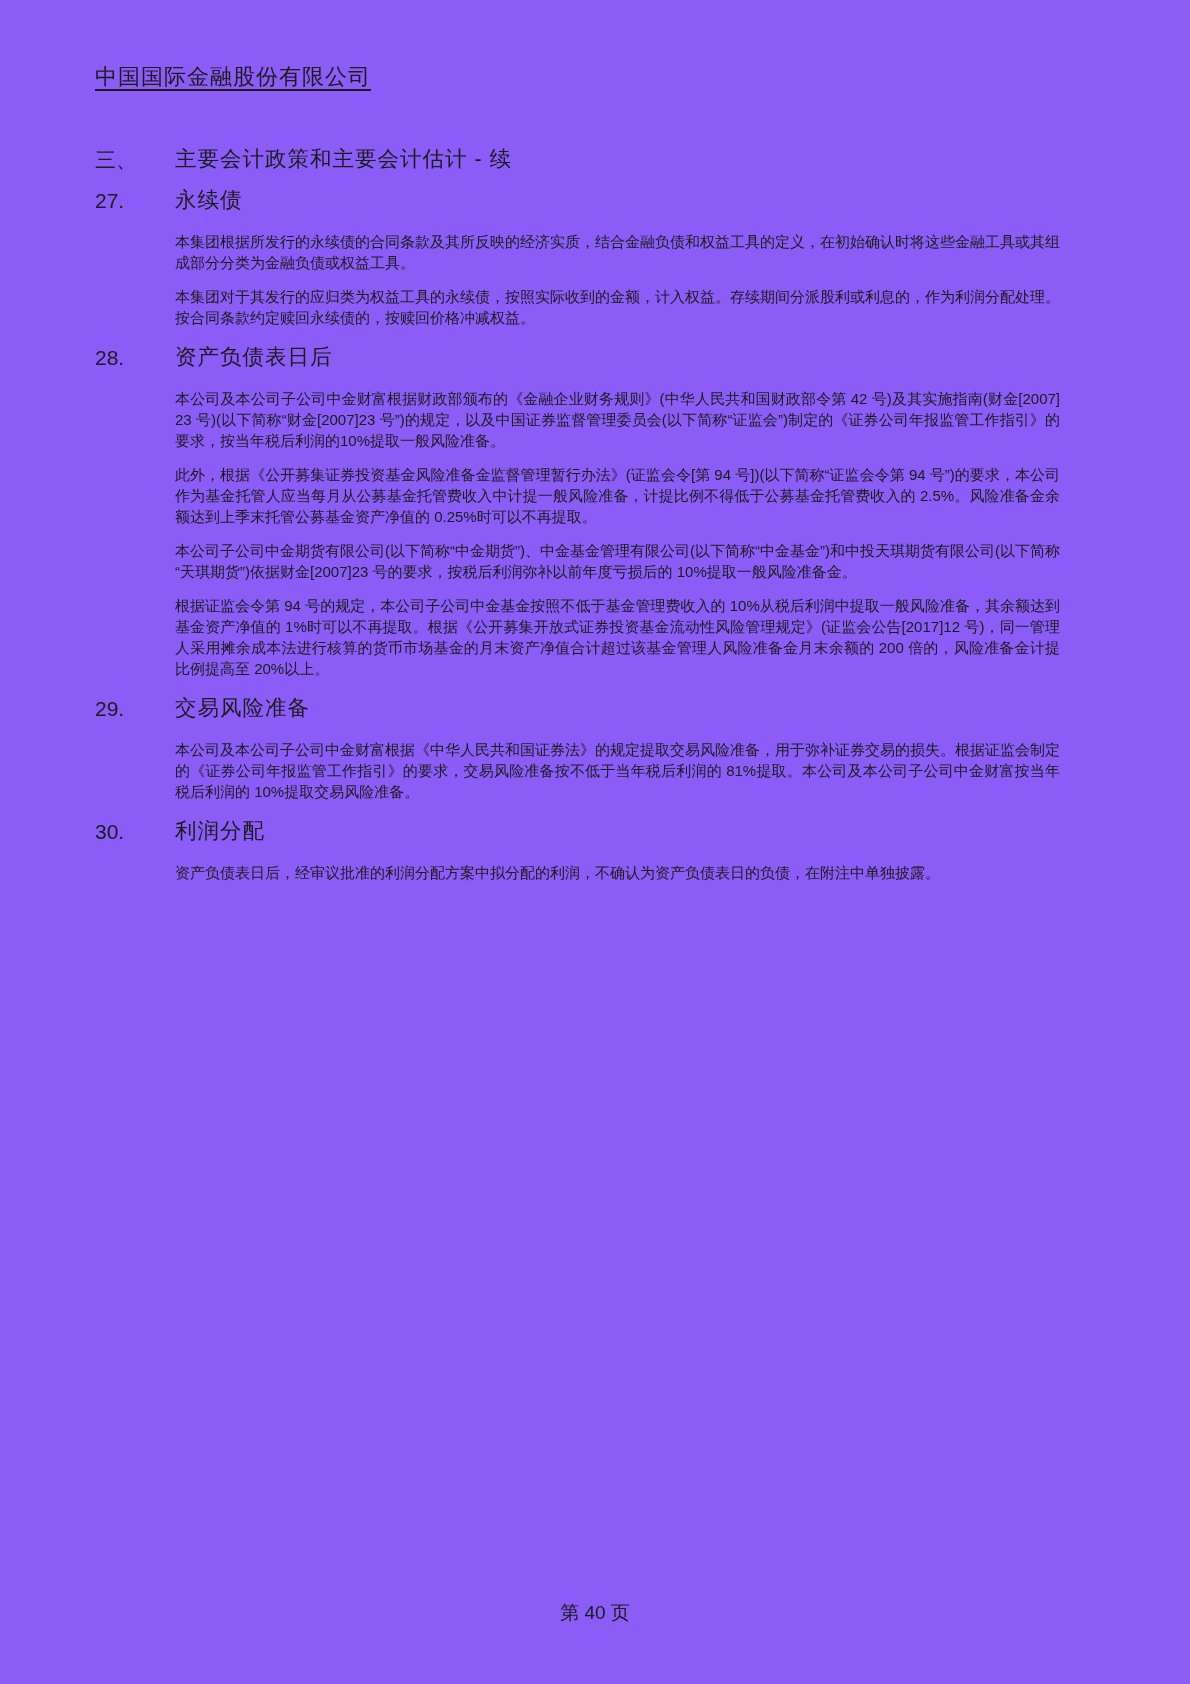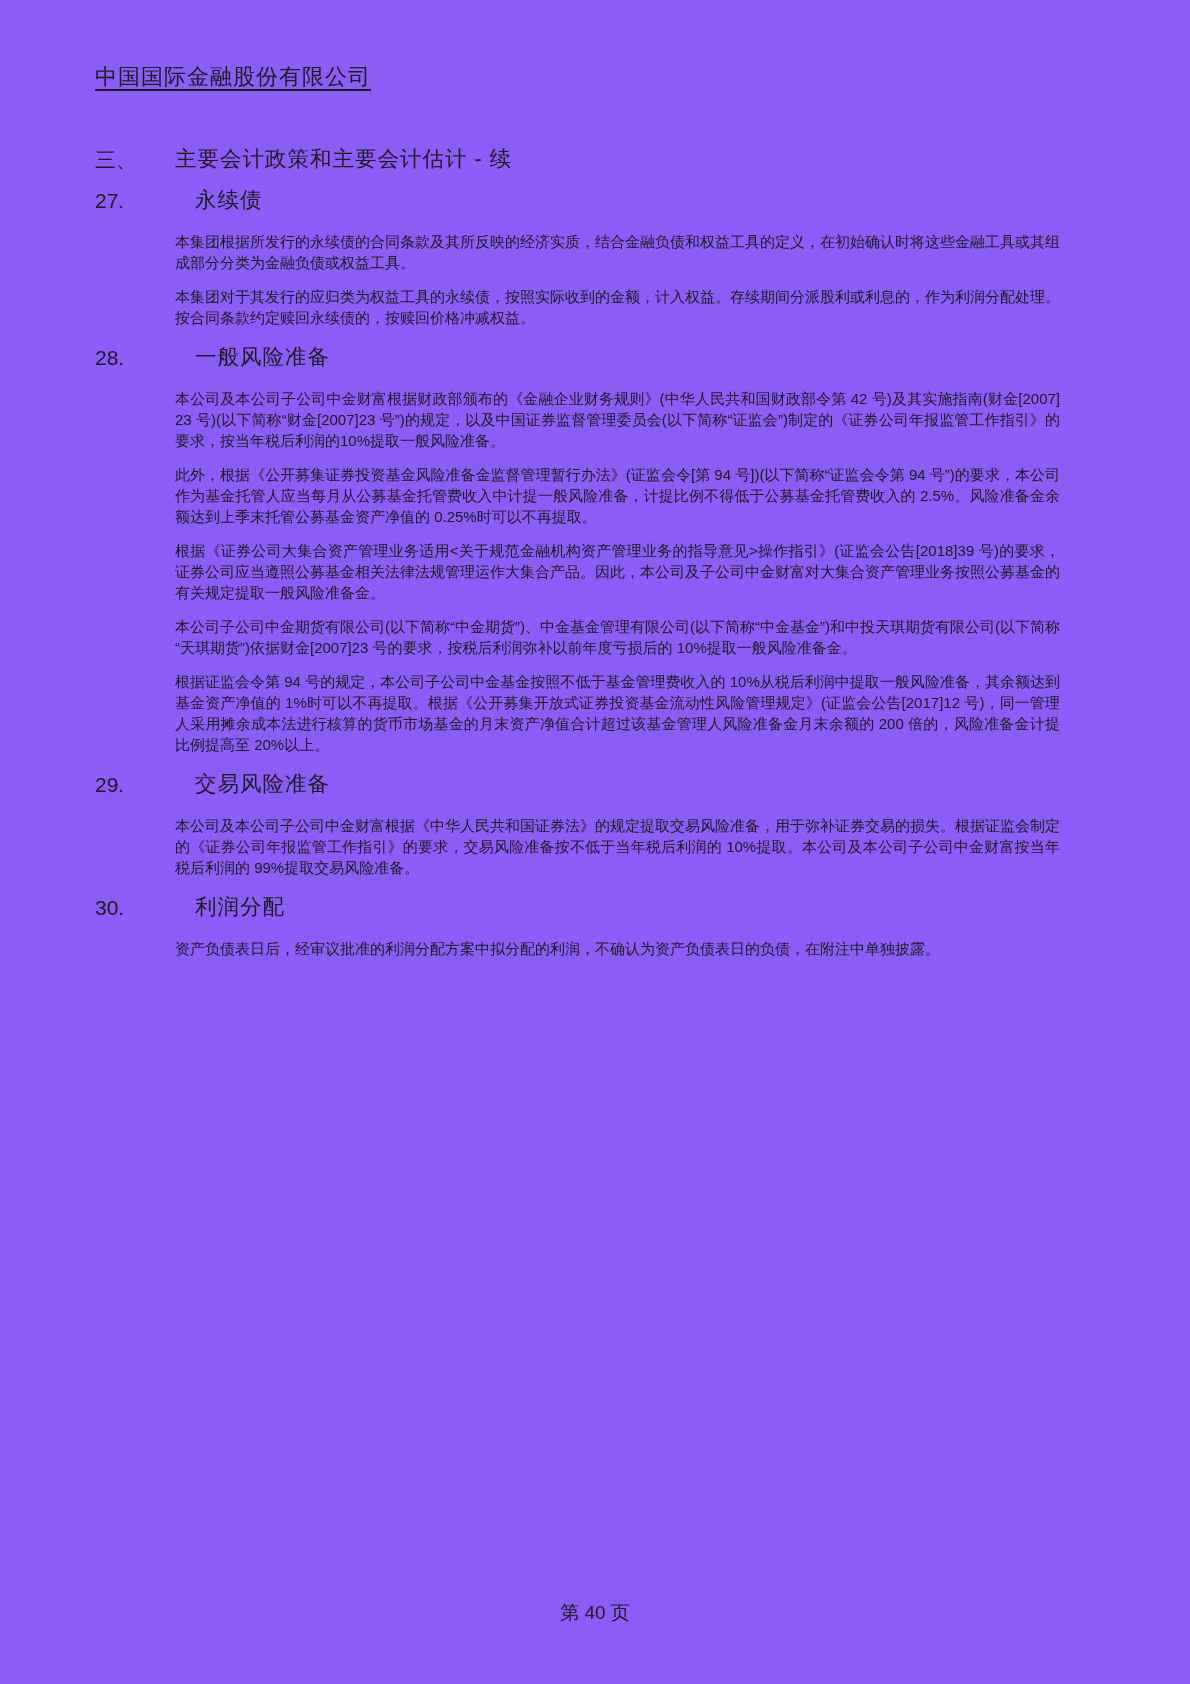--- a/index.html
+++ b/index.html
@@ -36,21 +36,21 @@
     flex-shrink: 0;
     font-size: 21px;
     line-height: 33px;
   }
   .section-row { margin-bottom: 8px; }
   .section-title, .item-title {
     font-size: 21.5px;
     line-height: 33px;
     letter-spacing: 1px;
   }
-  .item-head { margin-top: 0; margin-bottom: 14px; gap: 20px; }
+  .item-head { margin-top: 0; margin-bottom: 14px; }
   .body-col { width: 885px; }
   .body-col p {
     margin: 0 0 13px 0;
     font-size: 15px;
     line-height: 21px;
     text-align: justify;
     text-justify: inter-ideograph;
     word-break: break-all;
   }
   .footer {
@@ -86,43 +86,42 @@
         <div class="body-col">
           <p>本集团根据所发行的永续债的合同条款及其所反映的经济实质，结合金融负债和权益工具的定义，在初始确认时将这些金融工具或其组成部分分类为金融负债或权益工具。</p>
           <p>本集团对于其发行的应归类为权益工具的永续债，按照实际收到的金额，计入权益。存续期间分派股利或利息的，作为利润分配处理。按合同条款约定赎回永续债的，按赎回价格冲减权益。</p>
         </div>
       </div>
     </div>
 
     <div class="item">
       <div class="row item-head">
         <div class="gutter">28.</div>
-        <div class="item-title">一般风险准备</div>
+        <div class="item-title">资产负债表日后</div>
       </div>
       <div class="row">
         <div class="gutter"></div>
         <div class="body-col">
           <p>本公司及本公司子公司中金财富根据财政部颁布的《金融企业财务规则》(中华人民共和国财政部令第 42 号)及其实施指南(财金[2007]23 号)(以下简称“财金[2007]23 号”)的规定，以及中国证券监督管理委员会(以下简称“证监会”)制定的《证券公司年报监管工作指引》的要求，按当年税后利润的10%提取一般风险准备。</p>
           <p>此外，根据《公开募集证券投资基金风险准备金监督管理暂行办法》(证监会令[第 94 号])(以下简称“证监会令第 94 号”)的要求，本公司作为基金托管人应当每月从公募基金托管费收入中计提一般风险准备，计提比例不得低于公募基金托管费收入的 2.5%。风险准备金余额达到上季末托管公募基金资产净值的 0.25%时可以不再提取。</p>
-          <p>根据《证券公司大集合资产管理业务适用&lt;关于规范金融机构资产管理业务的指导意见&gt;操作指引》(证监会公告[2018]39 号)的要求，证券公司应当遵照公募基金相关法律法规管理运作大集合产品。因此，本公司及子公司中金财富对大集合资产管理业务按照公募基金的有关规定提取一般风险准备金。</p>
           <p>本公司子公司中金期货有限公司(以下简称“中金期货”)、中金基金管理有限公司(以下简称“中金基金”)和中投天琪期货有限公司(以下简称“天琪期货”)依据财金[2007]23 号的要求，按税后利润弥补以前年度亏损后的 10%提取一般风险准备金。</p>
           <p>根据证监会令第 94 号的规定，本公司子公司中金基金按照不低于基金管理费收入的 10%从税后利润中提取一般风险准备，其余额达到基金资产净值的 1%时可以不再提取。根据《公开募集开放式证券投资基金流动性风险管理规定》(证监会公告[2017]12 号)，同一管理人采用摊余成本法进行核算的货币市场基金的月末资产净值合计超过该基金管理人风险准备金月末余额的 200 倍的，风险准备金计提比例提高至 20%以上。</p>
         </div>
       </div>
     </div>
 
     <div class="item">
       <div class="row item-head">
         <div class="gutter">29.</div>
         <div class="item-title">交易风险准备</div>
       </div>
       <div class="row">
         <div class="gutter"></div>
         <div class="body-col">
-          <p>本公司及本公司子公司中金财富根据《中华人民共和国证券法》的规定提取交易风险准备，用于弥补证券交易的损失。根据证监会制定的《证券公司年报监管工作指引》的要求，交易风险准备按不低于当年税后利润的 10%提取。本公司及本公司子公司中金财富按当年税后利润的 99%提取交易风险准备。</p>
+          <p>本公司及本公司子公司中金财富根据《中华人民共和国证券法》的规定提取交易风险准备，用于弥补证券交易的损失。根据证监会制定的《证券公司年报监管工作指引》的要求，交易风险准备按不低于当年税后利润的 81%提取。本公司及本公司子公司中金财富按当年税后利润的 10%提取交易风险准备。</p>
         </div>
       </div>
     </div>
 
     <div class="item">
       <div class="row item-head">
         <div class="gutter">30.</div>
         <div class="item-title">利润分配</div>
       </div>
       <div class="row">

